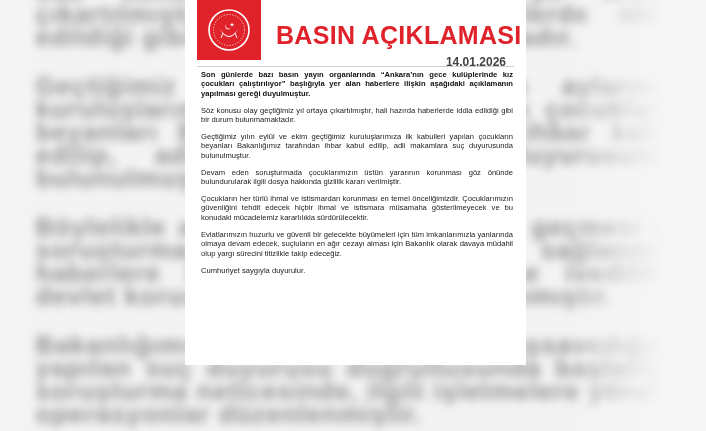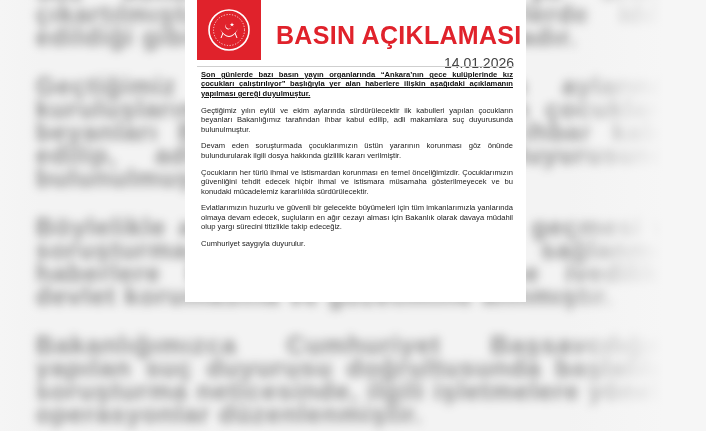--- a/index.html
+++ b/index.html
@@ -3,29 +3,29 @@
 <meta charset="utf-8">
 <style>
   html,body{margin:0;padding:0;}
   body{width:706px;height:431px;overflow:hidden;position:relative;background:#f3f3f3;font-family:"Liberation Sans",sans-serif;}
   
   .bg{position:absolute;left:-10px;top:-20px;width:740px;height:480px;filter:blur(5px);opacity:0.55;overflow:hidden;}
   .bg p{margin:0 0 26px 45px;width:650px;font-size:26px;line-height:23px;font-weight:bold;color:#3a3a3a;text-align:justify;letter-spacing:1px;}
   .bg-fade-left{position:absolute;left:0;top:0;width:40px;height:431px;background:linear-gradient(to right,#f5f5f5,rgba(245,245,245,0));}
   .bg-fade-right{position:absolute;right:0;top:0;width:140px;height:431px;background:linear-gradient(to left,#f6f6f6 30%,rgba(246,246,246,0));}
   
-  .doc{position:absolute;left:185px;top:0;width:341px;height:302px;background:#fff;overflow:hidden;}
+  .doc{position:absolute;left:185px;top:0;width:341px;height:365px;background:#fff;overflow:hidden;}
   .logo{position:absolute;left:12px;top:0;width:64px;height:60px;background:#e0222b;display:flex;align-items:center;justify-content:center;}
   .logo svg{width:46px;height:46px;}
   .title{position:absolute;left:91px;top:21px;font-size:25px;font-weight:bold;color:#e0222b;letter-spacing:0.3px;white-space:nowrap;}
-  .date{position:absolute;right:12px;top:55px;font-size:14px;color:#444;}
+  .date{position:absolute;right:20px;top:55px;font-size:12px;color:#444;font-weight:bold;}
   .hr-top{position:absolute;left:12px;right:12px;top:66px;height:1px;background:#cfcfcf;}
   .body{position:absolute;left:16px;right:13px;top:70px;font-size:7.6px;line-height:9.4px;color:#222;text-align:justify;}
   .body p{margin:0 0 7.5px 0;}
-  .body p.lead{font-weight:bold;color:#111;text-decoration:underline;}
+  .body p.lead{font-weight:bold;color:#111;}
   .footer-name{position:absolute;left:0;right:0;top:404px;text-align:center;font-size:6.6px;font-weight:bold;color:#222;letter-spacing:0.3px;}
   .hr-foot{position:absolute;left:48px;right:48px;top:413px;height:1px;background:#bbb;}
   .social{position:absolute;left:0;right:0;top:416px;display:flex;justify-content:center;align-items:center;gap:1.5px;}
   .social .ic{width:5px;height:5px;border-radius:50%;background:#e0222b;display:inline-block;}
   .social .handle{font-size:5px;color:#555;margin-left:3px;}
 </style>
 </head>
 <body>
 
 <div class="bg">
@@ -48,21 +48,22 @@
       <polygon points="26,15.5 26.6,17 28.2,17 26.9,18 27.4,19.5 26,18.6 24.6,19.5 25.1,18 23.8,17 25.4,17" fill="#fff"></polygon>
       <path d="M17 26 l-2 5 M29 26 l2 5" stroke="#fff" stroke-width="1"></path>
     </svg>
   </div>
   <div class="title">BASIN AÇIKLAMASI</div>
   <div class="date">14.01.2026</div>
   <div class="hr-top"></div>
 
   <div class="body">
     <p class="lead">Son günlerde bazı basın yayın organlarında  “Ankara’nın gece kulüplerinde kız çocukları çalıştırılıyor” başlığıyla yer alan haberlere ilişkin aşağıdaki açıklamanın yapılması gereği duyulmuştur.</p>
-    <p>Geçtiğimiz yılın eylül ve ekim aylarında sürdürülecektir ilk kabulleri yapılan çocukların beyanları Bakanlığımız tarafından ihbar kabul edilip, adli makamlara suç duyurusunda bulunulmuştur.</p>
+    <p>Söz konusu olay geçtiğimiz yıl ortaya çıkartılmıştır, hali hazırda haberlerde iddia edildiği gibi bir durum bulunmamaktadır.</p>
+    <p>Geçtiğimiz yılın eylül ve ekim geçtiğimiz kuruluşlarımıza ilk kabulleri yapılan çocukların beyanları Bakanlığımız tarafından ihbar kabul edilip, adli makamlara suç duyurusunda bulunulmuştur.</p>
     <p>Devam eden soruşturmada çocuklarımızın üstün yararının korunması göz önünde bulundurularak ilgili dosya hakkında gizlilik kararı verilmiştir.</p>
     <p>Çocukların her türlü ihmal ve istismardan korunması en temel önceliğimizdir. Çocuklarımızın güvenliğini tehdit edecek hiçbir ihmal ve istismara müsamaha gösterilmeyecek ve bu konudaki mücadelemiz kararlılıkla sürdürülecektir.</p>
     <p>Evlatlarımızın huzurlu ve güvenli bir gelecekte büyümeleri için tüm imkanlarımızla yanlarında olmaya devam edecek, suçluların en ağır cezayı alması için Bakanlık olarak davaya müdahil olup yargı sürecini titizlikle takip edeceğiz.</p>
     <p>Cumhuriyet saygıyla duyurulur.</p>
   </div>
 
   <div class="footer-name">AİLE VE SOSYAL HİZMETLER BAKANLIĞI</div>
   <div class="hr-foot"></div>
   <div class="social">
     <span class="ic"></span>

